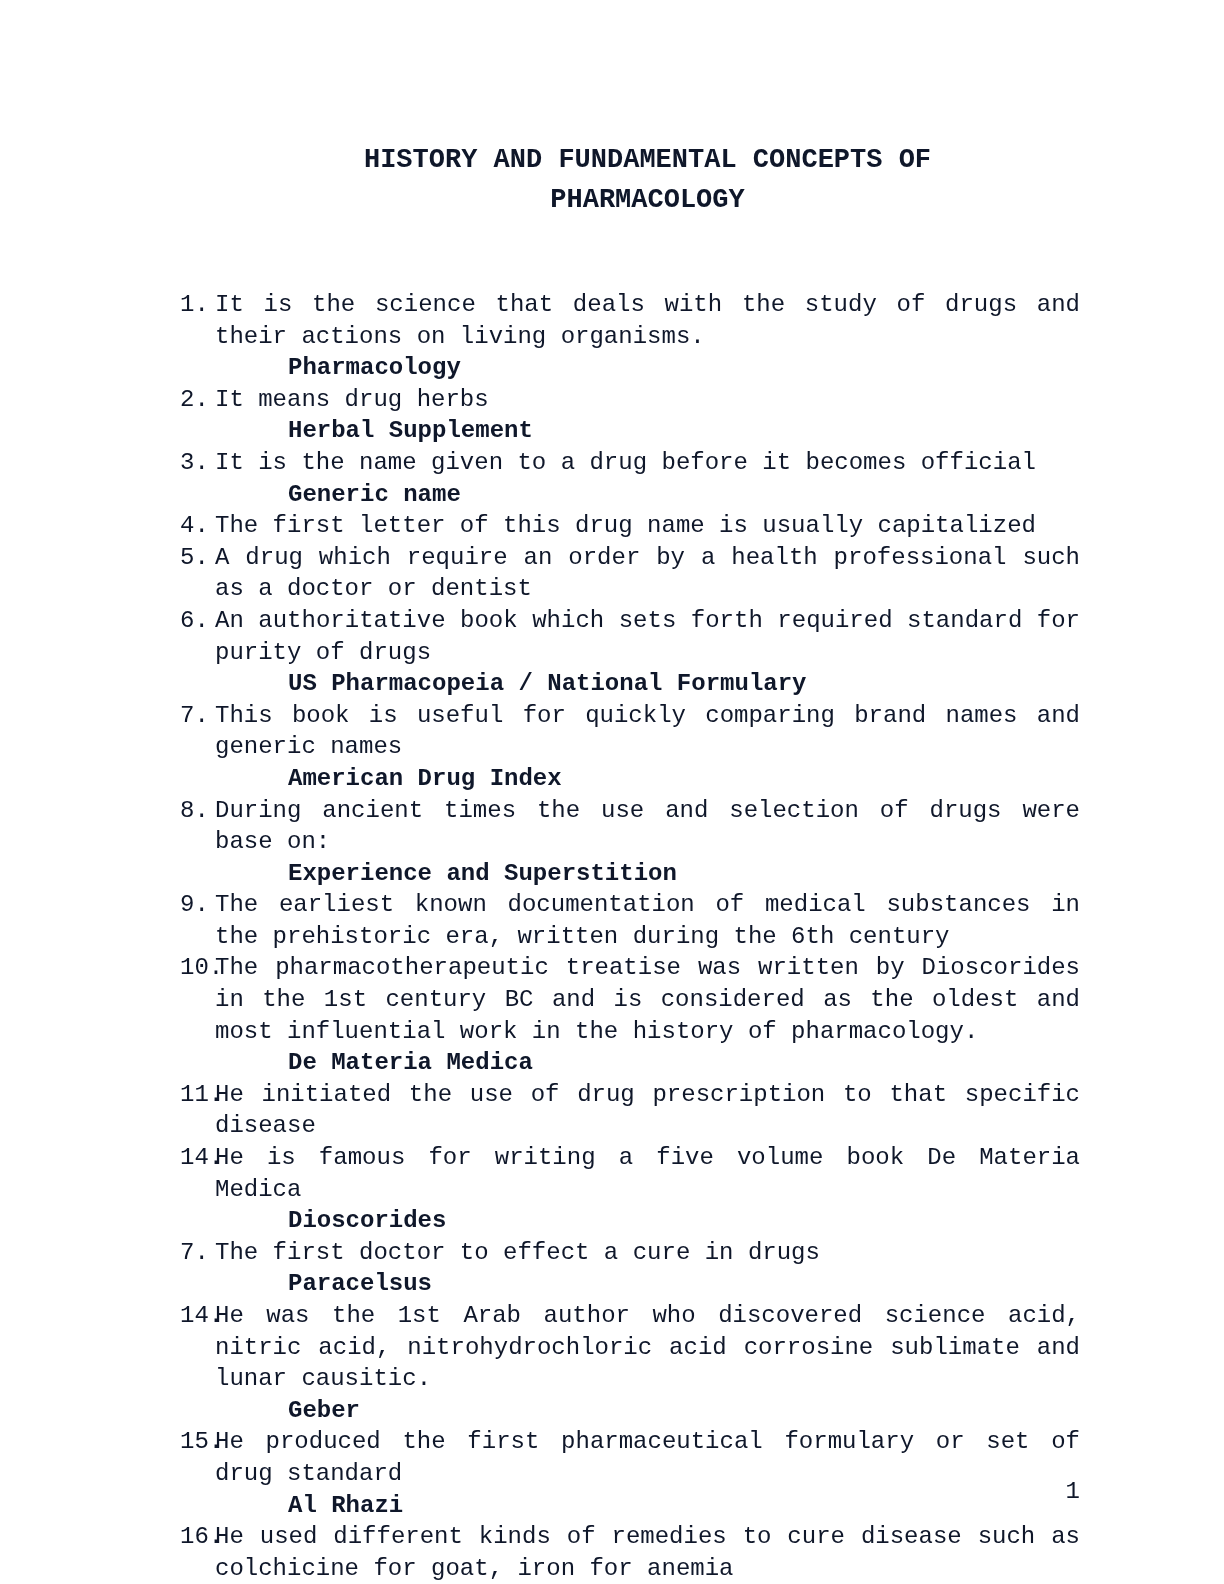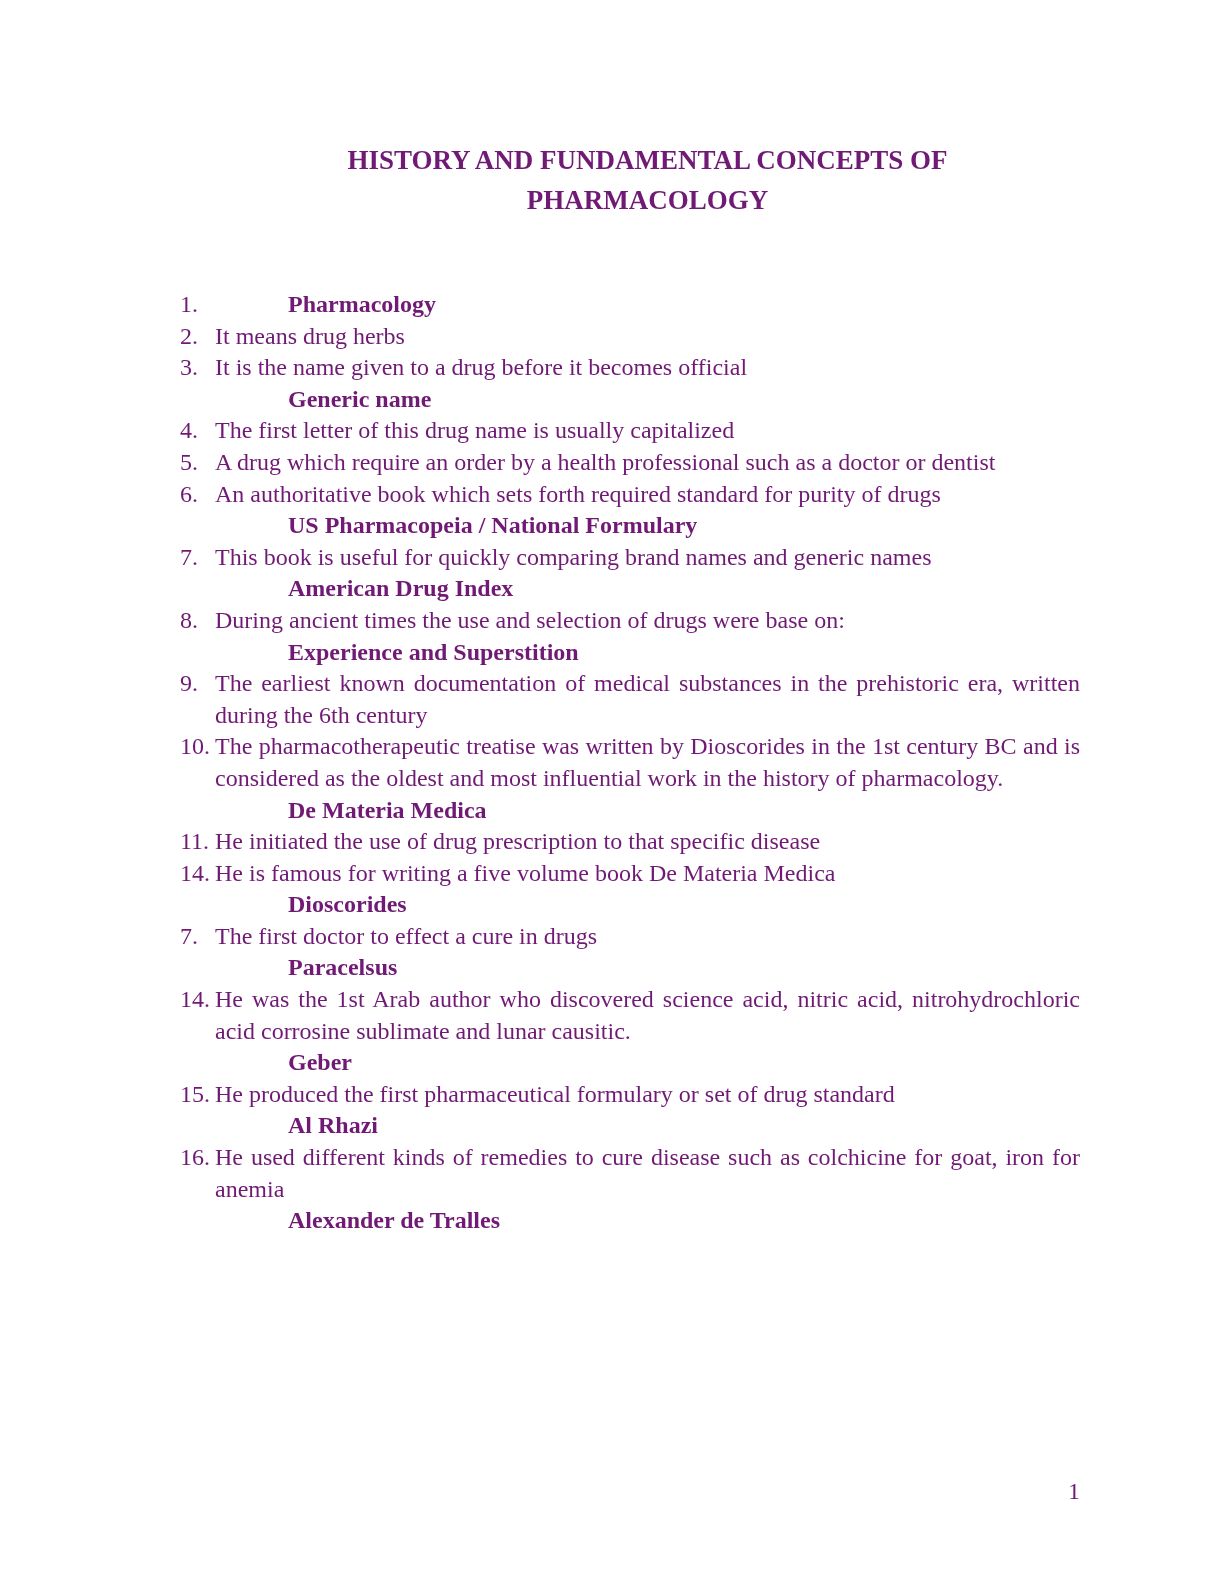--- a/index.html
+++ b/index.html
@@ -5,22 +5,22 @@
   html, body {
     margin: 0;
     padding: 0;
     background: #ffffff;
   }
   .page {
     position: relative;
     width: 1224px;
     height: 1584px;
     background: #ffffff;
-    color: #701a75;
-    font-family: Liberation Serif, serif;
+    color: #0f172a;
+    font-family: Liberation Mono, monospace;
     overflow: hidden;
   }
   .doc-title {
     position: absolute;
     top: 140px;
     left: 215px;
     width: 865px;
     text-align: center;
     font-weight: bold;
     font-size: 27px;
@@ -70,26 +70,28 @@
 <div class="page">
 
   <div class="doc-title">
     <div>HISTORY AND FUNDAMENTAL CONCEPTS OF</div>
     <div>PHARMACOLOGY</div>
   </div>
 
   <div class="qlist" id="qlist">
   <div class="item">
     <span class="num">1.</span>
+    <p class="q">It is the science that deals with the study of drugs and their actions on living organisms.</p>
     <p class="a">Pharmacology</p>
   </div>
 
   <div class="item">
     <span class="num">2.</span>
     <p class="q">It means drug herbs</p>
+    <p class="a">Herbal Supplement</p>
   </div>
 
   <div class="item">
     <span class="num">3.</span>
     <p class="q">It is the name given to a drug before it becomes official</p>
     <p class="a">Generic name</p>
   </div>
 
   <div class="item">
     <span class="num">4.</span>

